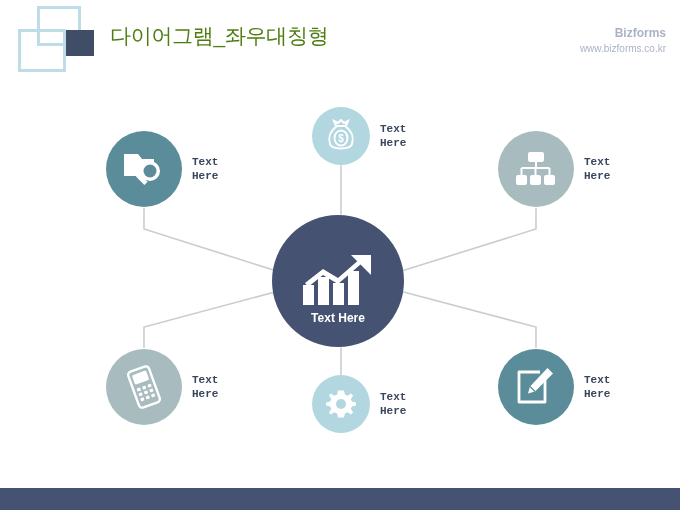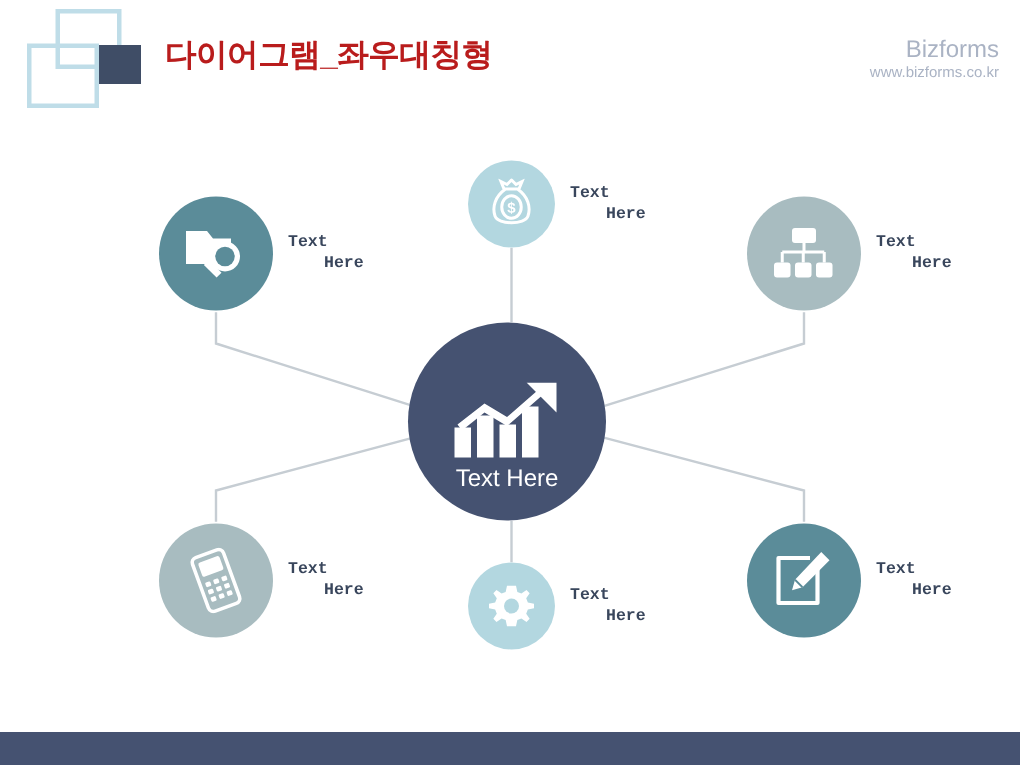--- a/index.html
+++ b/index.html
@@ -49,35 +49,36 @@
   }
   .logo-sq-c {
     left: 52px; top: 24px;
     width: 28px; height: 26px;
     background: #3f4d66;
   }
   #title {
     position: absolute;
     left: 110px; top: 22px;
     font-size: 21px;
-    font-weight: bold;
-    color: #b91c1c;
+    font-weight: normal;
+    color: #4d7c0f;
     letter-spacing: -0.3px;
     white-space: nowrap;
   }
   #brand {
     position: absolute;
     right: 14px; top: 26px;
     text-align: right;
     line-height: 15px;
   }
   #brand .b1 {
-    font-size: 16px;
+    font-size: 12px;
     color: #aab3c4;
     display: block;
+    font-weight: bold;
   }
   #brand .b2 {
     font-size: 10px;
     color: #aab3c4;
     display: block;
     margin-left: 28px;
   }
 
   
   #diagram {
@@ -103,37 +104,37 @@
   }
   .node .label {
     position: absolute;
     font-size: 11px;
     font-weight: bold;
     color: #39465c;
     line-height: 14px;
     white-space: nowrap;
     font-family: Liberation Mono, monospace;
   }
-  .label .l2 { display: block; margin-left: 24px; }
+  .label .l2 { display: block; }
 
   
   #node-center {
     left: 272px; top: 131px;
     width: 132px; height: 132px;
   }
   #node-center .bubble {
     left: 0; top: 0;
     width: 132px; height: 132px;
     background: #455271;
     flex-direction: column;
   }
   #node-center .center-label {
     color: #ffffff;
-    font-size: 16px;
-    font-weight: normal;
+    font-size: 12px;
+    font-weight: bold;
     margin-top: 4px;
   }
 
   
   .sat-lg .bubble { width: 76px; height: 76px; }
   .sat-sm .bubble { width: 58px; height: 58px; }
 
   #node-tl { left: 106px; top: 47px; width: 160px; height: 76px; }
   #node-tl .bubble { left: 0; top: 0; background: #5b8c99; }
   #node-tl .label  { left: 86px; top: 24px; }

